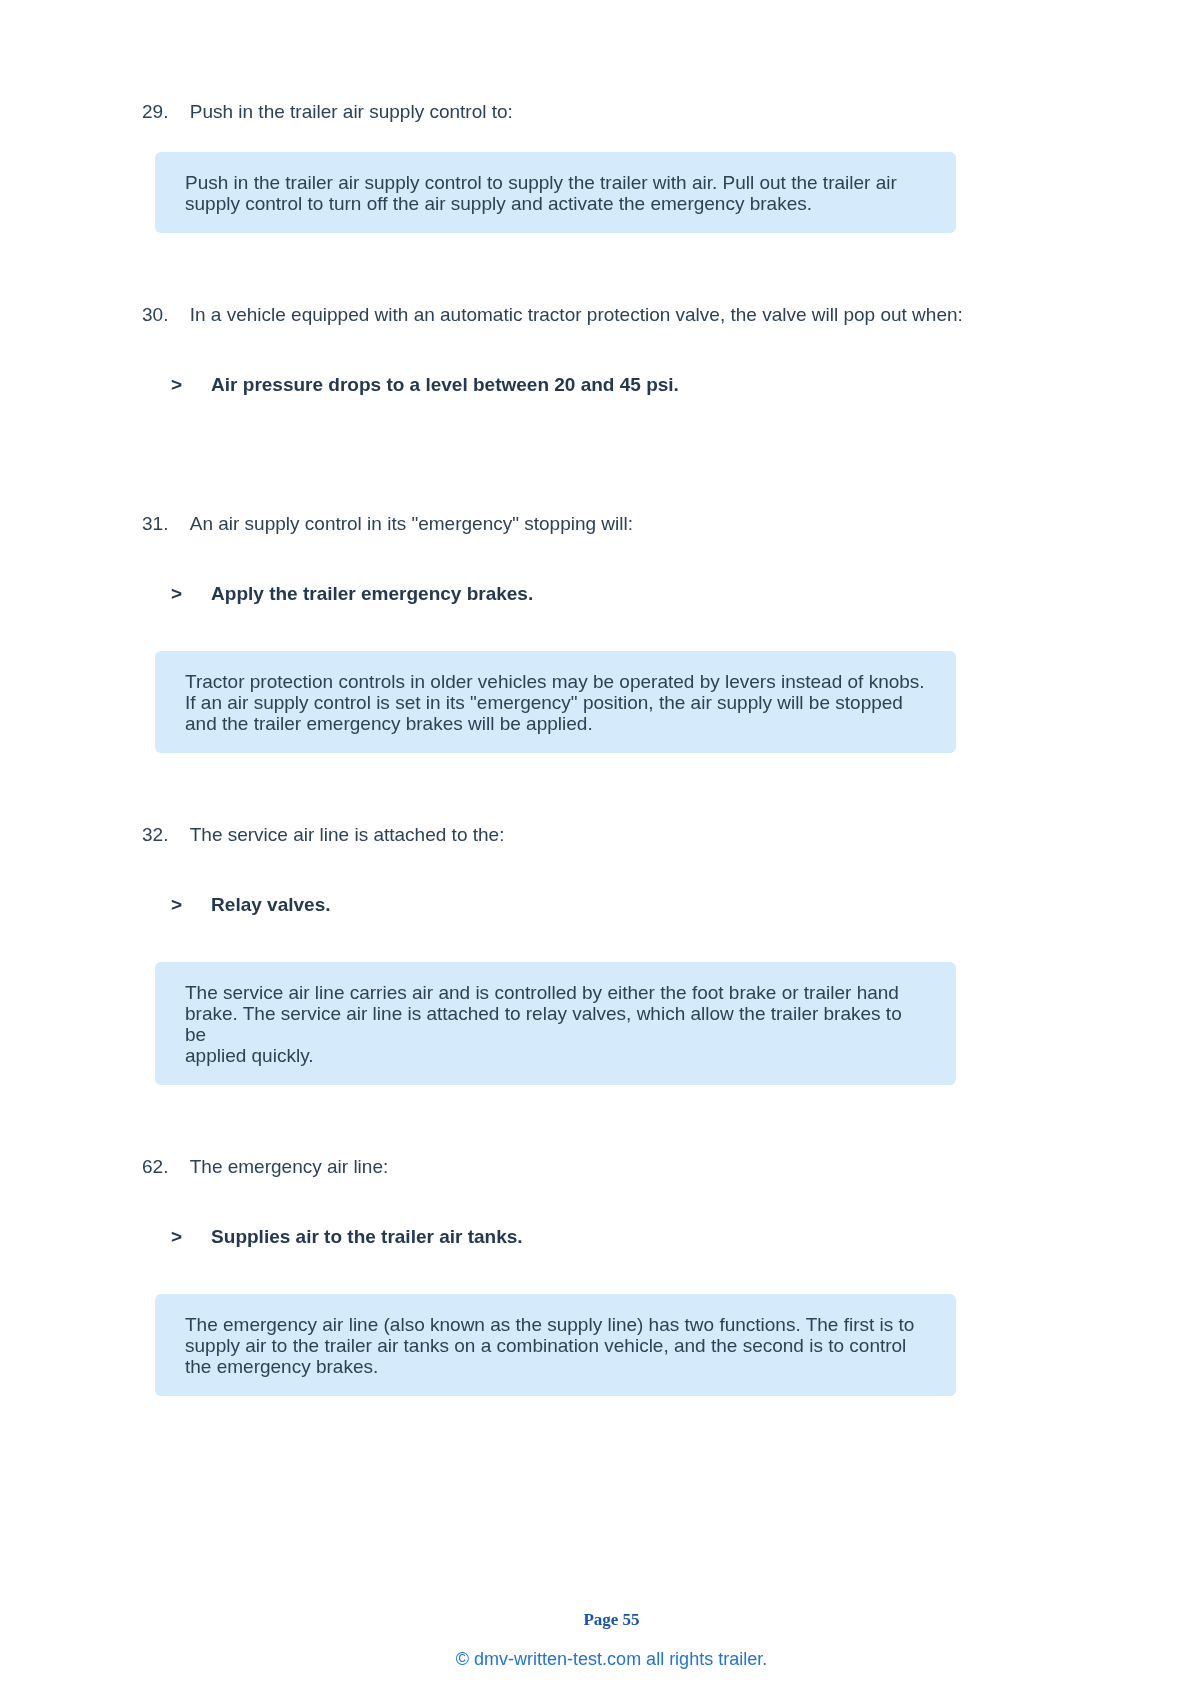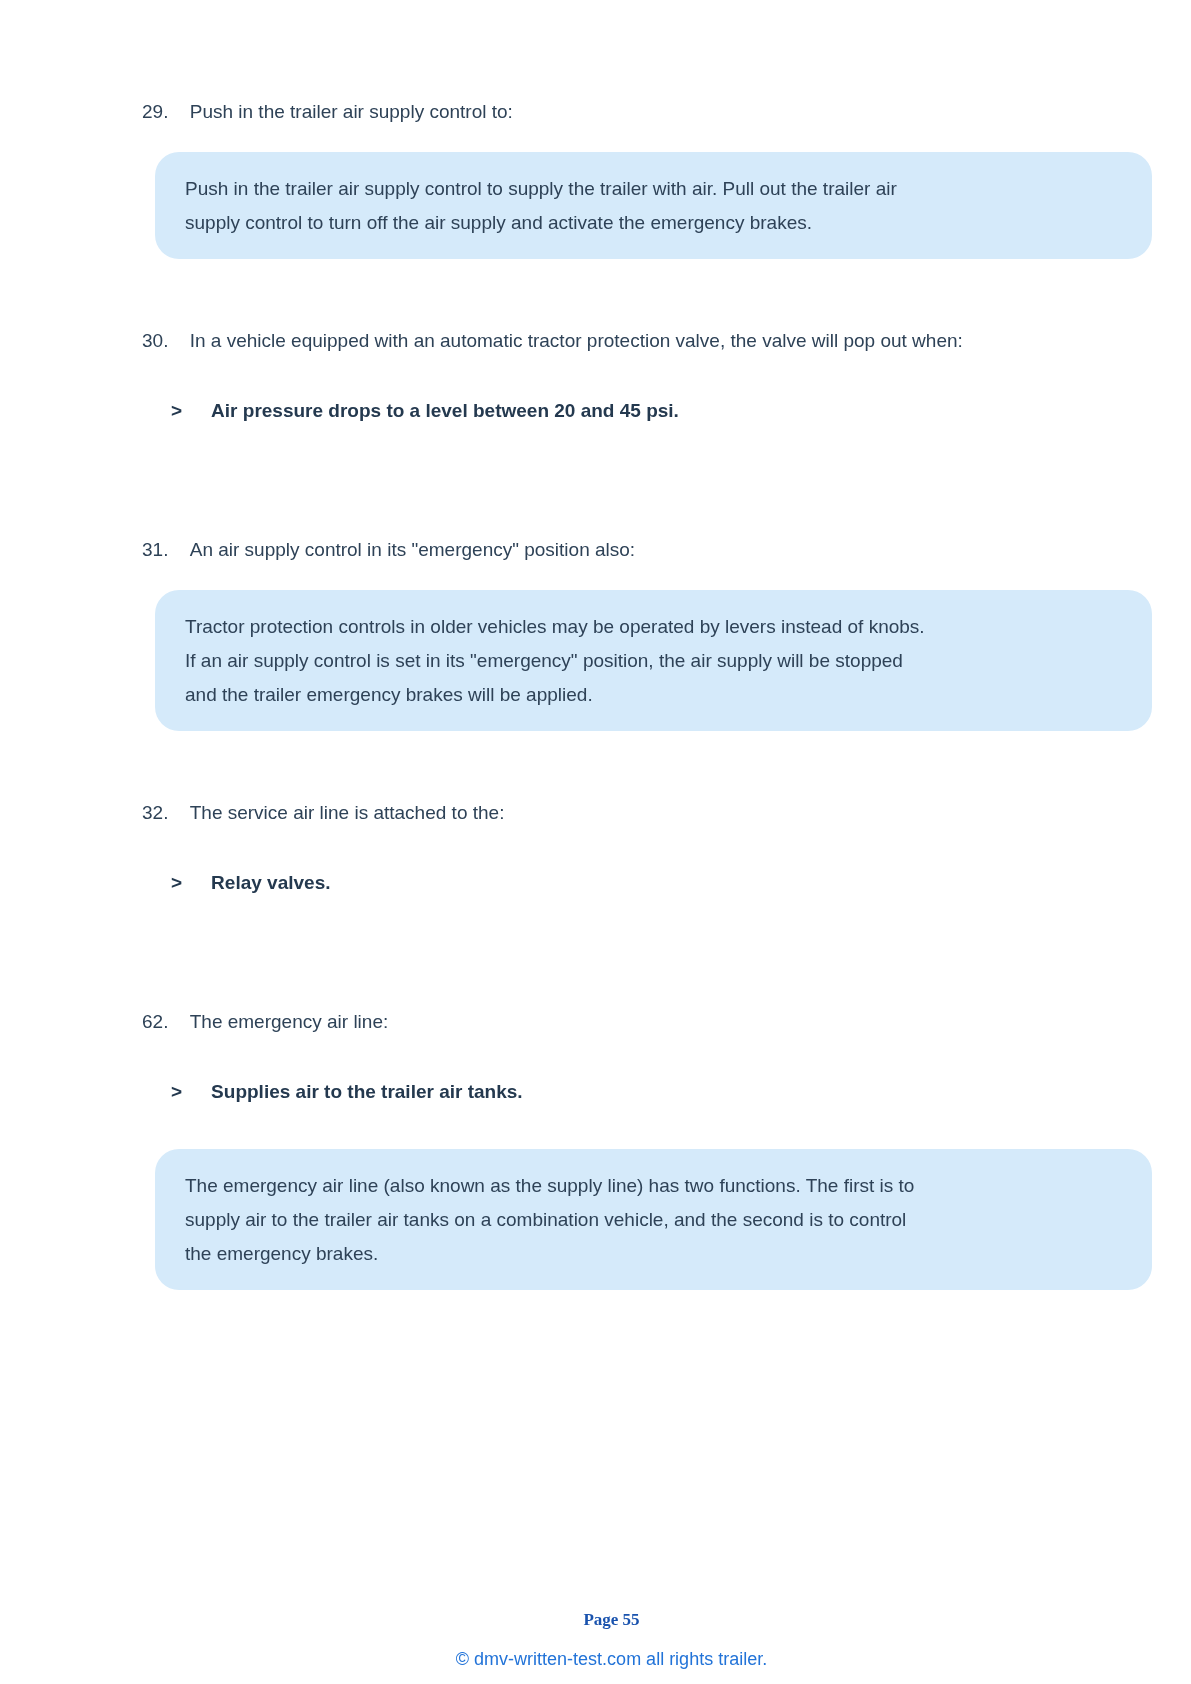--- a/index.html
+++ b/index.html
@@ -32,26 +32,26 @@
     font-weight: bold;
     color: #24394f;
   }
   .answer-marker {
     display: inline-block;
     margin-right: 13px;
     font-weight: bold;
   }
   .explanation-box {
     margin-left: 123px;
-    width: 997px;
+    width: 801px;
     background: #d5eafa;
-    border-radius: 24px;
+    border-radius: 6px;
     padding: 20px 28px 19px 30px;
     font-size: 19px;
-    line-height: 34px;
+    line-height: 21px;
     color: #2e4257;
     white-space: pre-line;
   }
   .footer {
     position: absolute;
     left: 0;
     right: 0;
     bottom: 12px;
     text-align: center;
   }
@@ -79,29 +79,33 @@
     <div class="explanation-box">Push in the trailer air supply control to supply the trailer with air. Pull out the trailer air
 supply control to turn off the air supply and activate the emergency brakes.</div>
   </div>
 
   <div class="qa-section">
     <div class="question-line"><span>30.</span> <span>In a vehicle equipped with an automatic tractor protection valve, the valve will pop out when:</span></div>
     <div class="answer-line"><span class="answer-marker">&gt;</span><span>Air pressure drops to a level between 20 and 45 psi.</span></div>
   </div>
 
   <div class="qa-section">
-    <div class="question-line"><span>31.</span> <span>An air supply control in its "emergency" position also:</span></div>
+    <div class="question-line"><span>31.</span> <span>An air supply control in its "emergency" stopping will:</span></div>
+    <div class="answer-line"><span class="answer-marker">&gt;</span><span>Apply the trailer emergency brakes.</span></div>
     <div class="explanation-box">Tractor protection controls in older vehicles may be operated by levers instead of knobs.
 If an air supply control is set in its "emergency" position, the air supply will be stopped
 and the trailer emergency brakes will be applied.</div>
   </div>
 
   <div class="qa-section">
     <div class="question-line"><span>32.</span> <span>The service air line is attached to the:</span></div>
     <div class="answer-line"><span class="answer-marker">&gt;</span><span>Relay valves.</span></div>
+    <div class="explanation-box">The service air line carries air and is controlled by either the foot brake or trailer hand
+brake. The service air line is attached to relay valves, which allow the trailer brakes to be
+applied quickly.</div>
   </div>
 
   <div class="qa-section">
     <div class="question-line"><span>62.</span> <span>The emergency air line:</span></div>
     <div class="answer-line"><span class="answer-marker">&gt;</span><span>Supplies air to the trailer air tanks.</span></div>
     <div class="explanation-box">The emergency air line (also known as the supply line) has two functions. The first is to
 supply air to the trailer air tanks on a combination vehicle, and the second is to control
 the emergency brakes.</div>
   </div>
 

